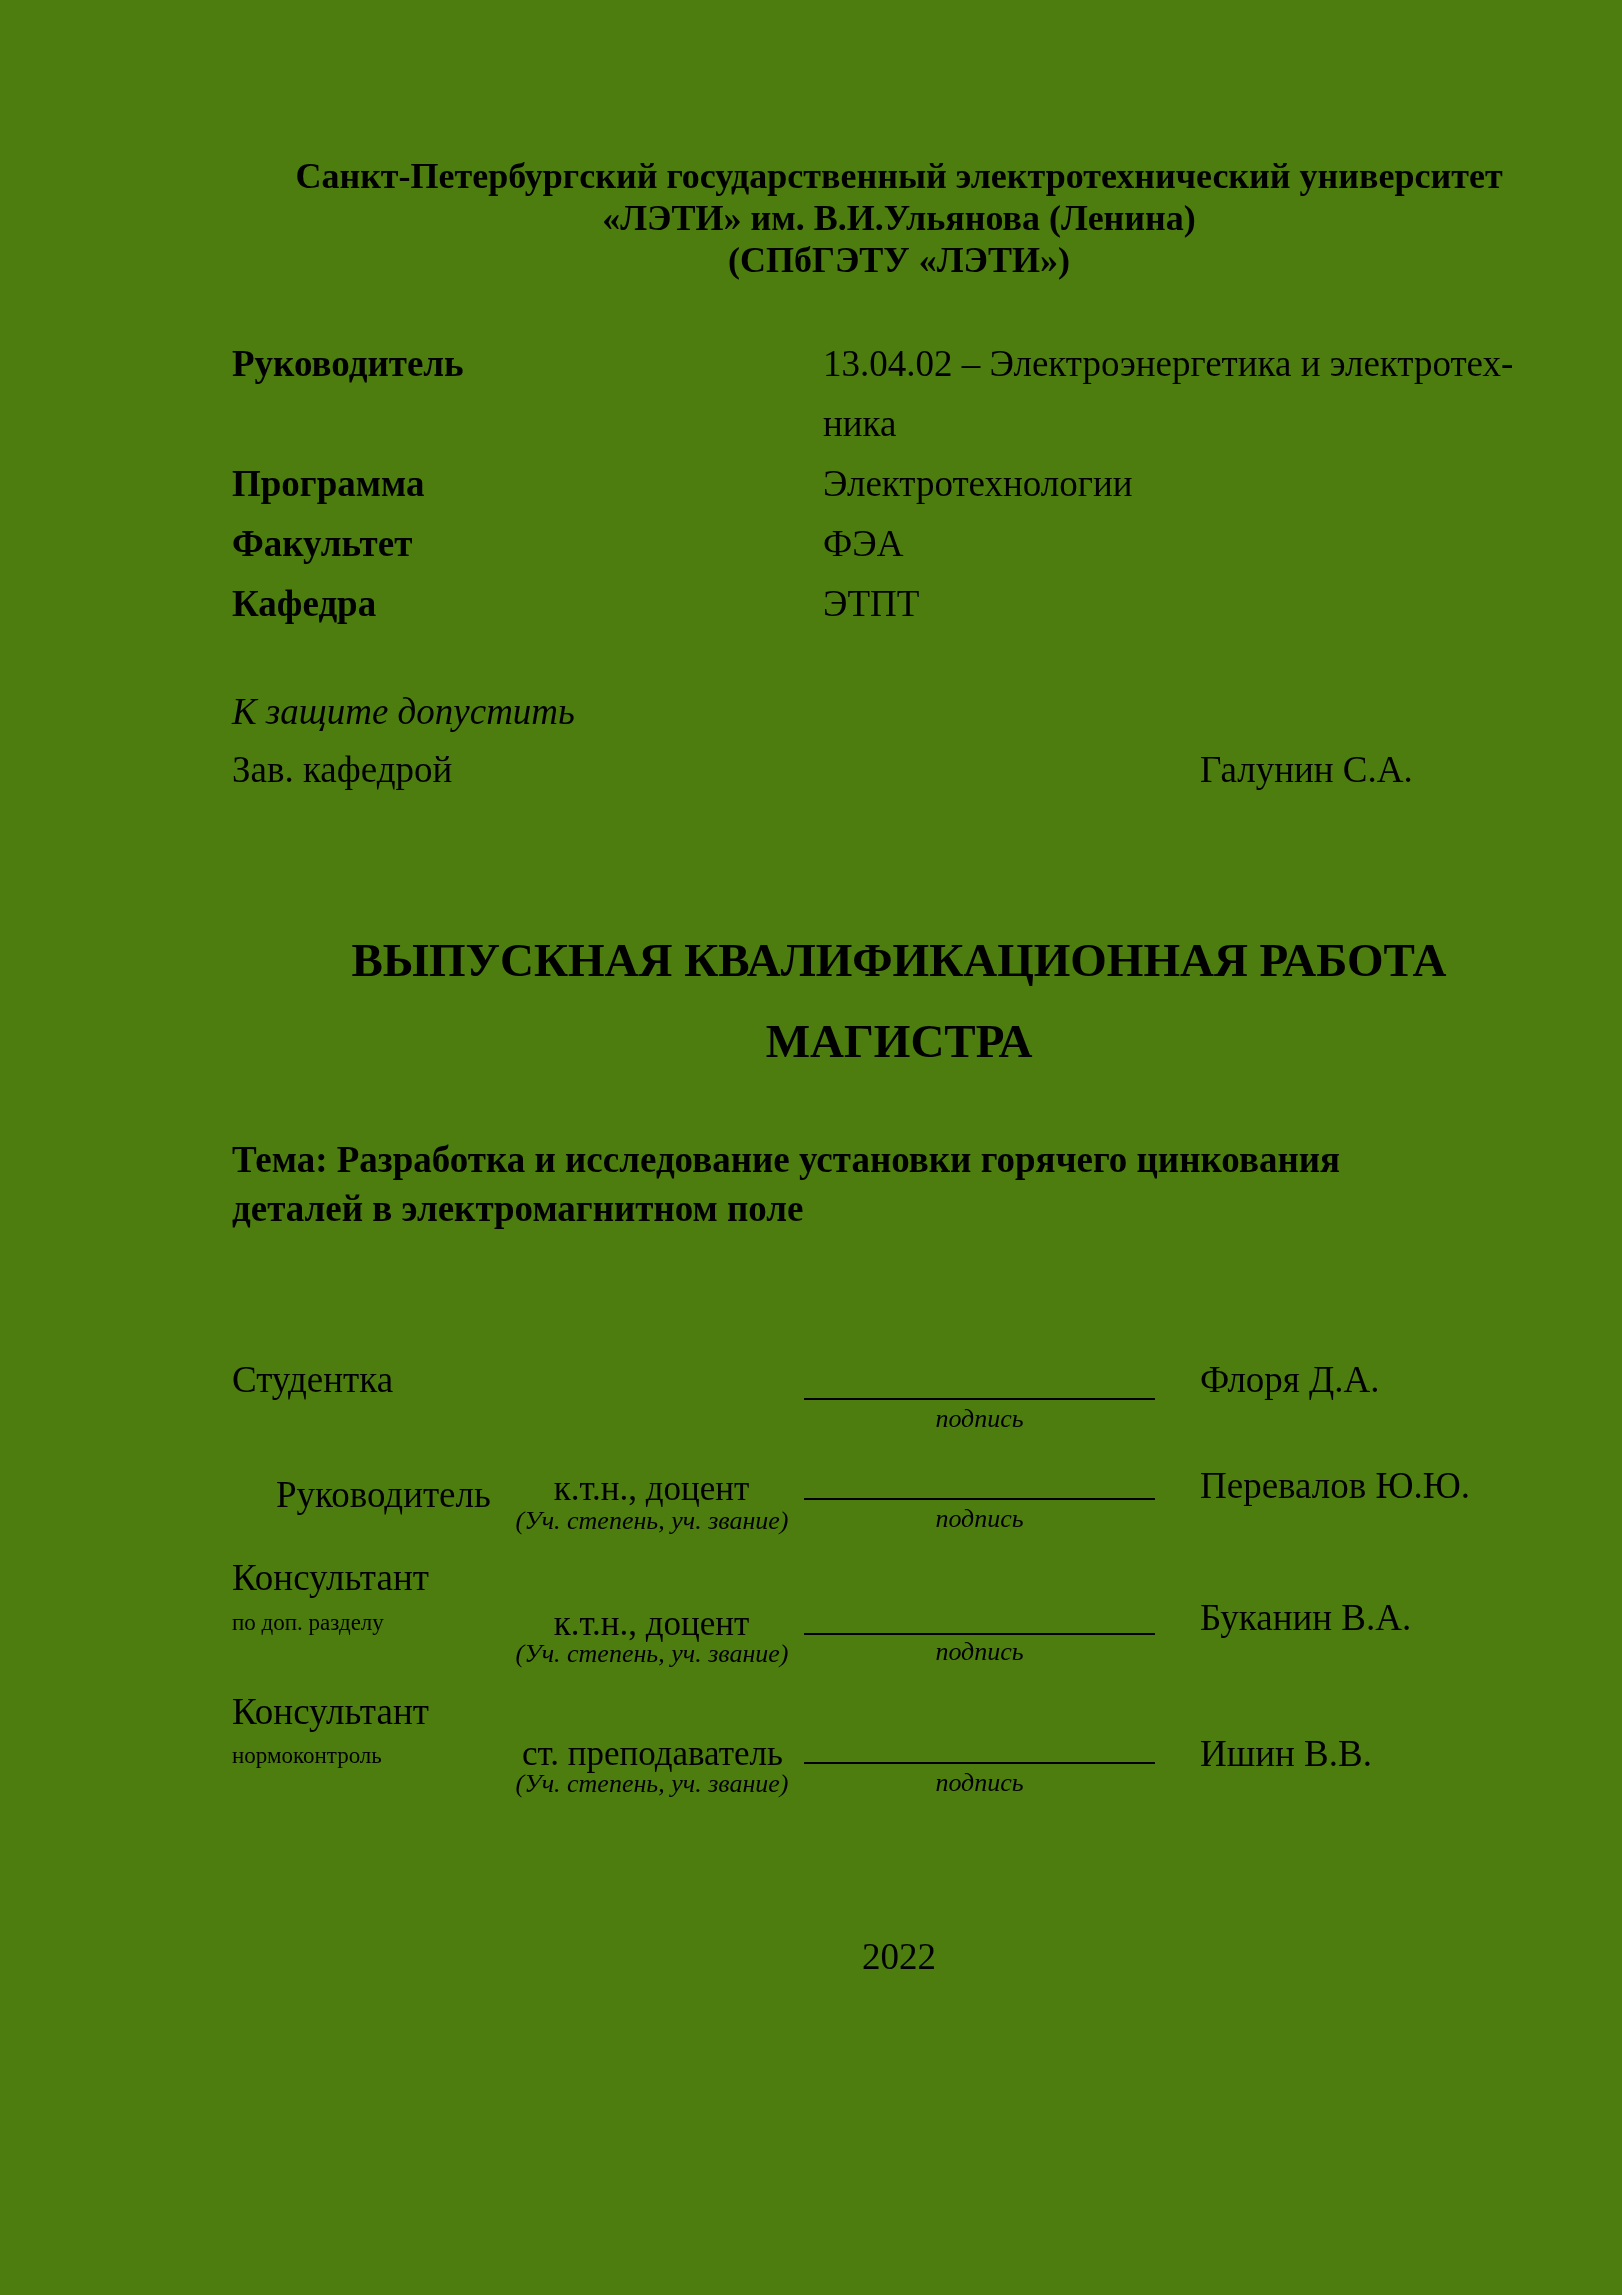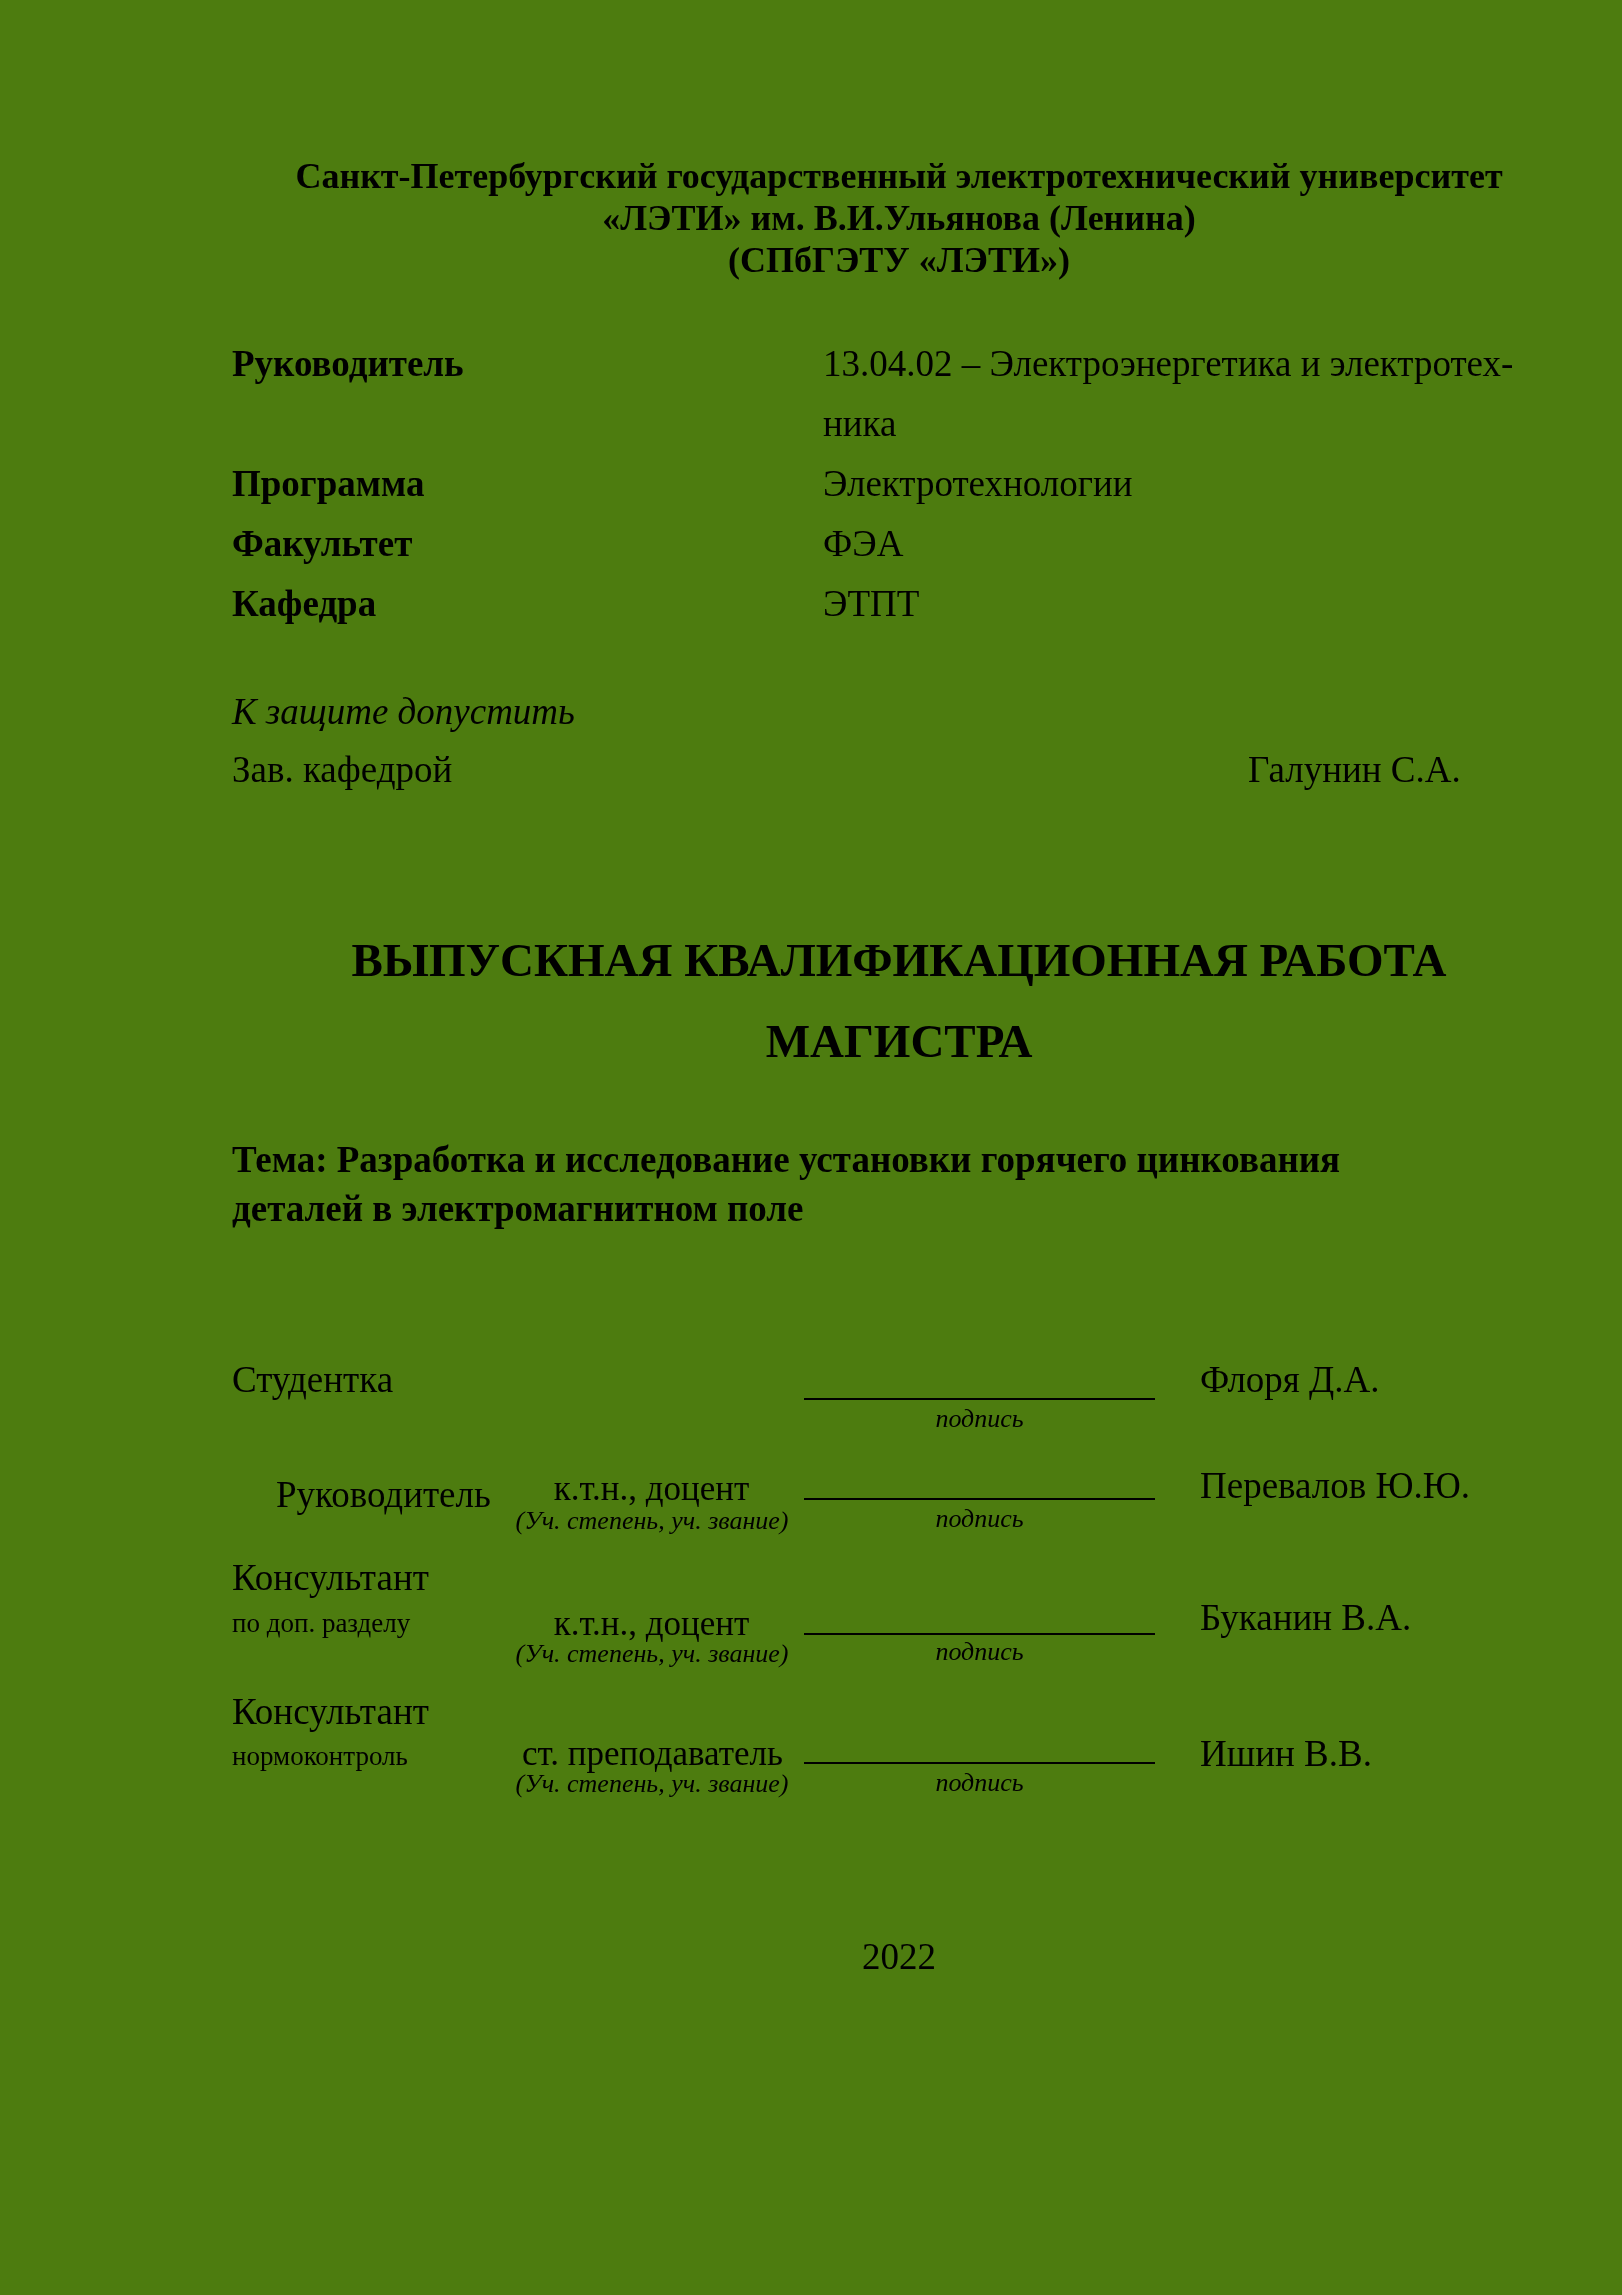--- a/index.html
+++ b/index.html
@@ -19,32 +19,32 @@
 
   
   .fields { top: 334px; font-size: 37px; line-height: 60px; }
   .f-row { display: flex; }
   .f-label { width: 591px; font-weight: 700; flex: none; }
   .f-value { flex: 1; white-space: pre-line; }
 
   
   .admit { top: 682px; font-size: 37px; line-height: 60px; font-style: italic; }
   .headrow { top: 740px; font-size: 37px; line-height: 60px; }
-  .headrow .name { position: absolute; left: 1016px; top: 0; }
+  .headrow .name { position: absolute; left: 968px; top: 0; }
 
   
   .title { top: 920px; text-align: center; font-weight: 700; font-size: 47px; line-height: 81px; }
 
   
   .theme { top: 1135px; text-align: left; font-weight: 700; font-size: 37px; line-height: 49px; }
 
   
   .signatures { top: 1335px; height: 518px; font-size: 37px; }
   .sig-el { position: absolute; line-height: 42px; white-space: nowrap; text-align: center; }
-  .role-sub { font-size: 27px; line-height: 38px; }
+  .role-sub { font-size: 23px; line-height: 38px; }
   .degree { left: 290px; width: 259px; text-align: center; font-size: 35px; line-height: 41px; white-space: nowrap; }
   .deg-hint { left: 281px; width: 278px; text-align: center; font-size: 26px; line-height: 31px; font-style: italic; white-space: nowrap; }
   .sig-line { left: 572px; width: 351px; height: 0; border-bottom: 2.4px solid #000000; }
   .sig-cap { left: 572px; width: 351px; text-align: center; font-size: 26px; line-height: 31px; font-style: italic; }
   .sig-name { left: 968px; }
 
   
   .footer { top: 1927px; text-align: center; font-size: 37px; line-height: 60px; }
 </style>
 </head>

